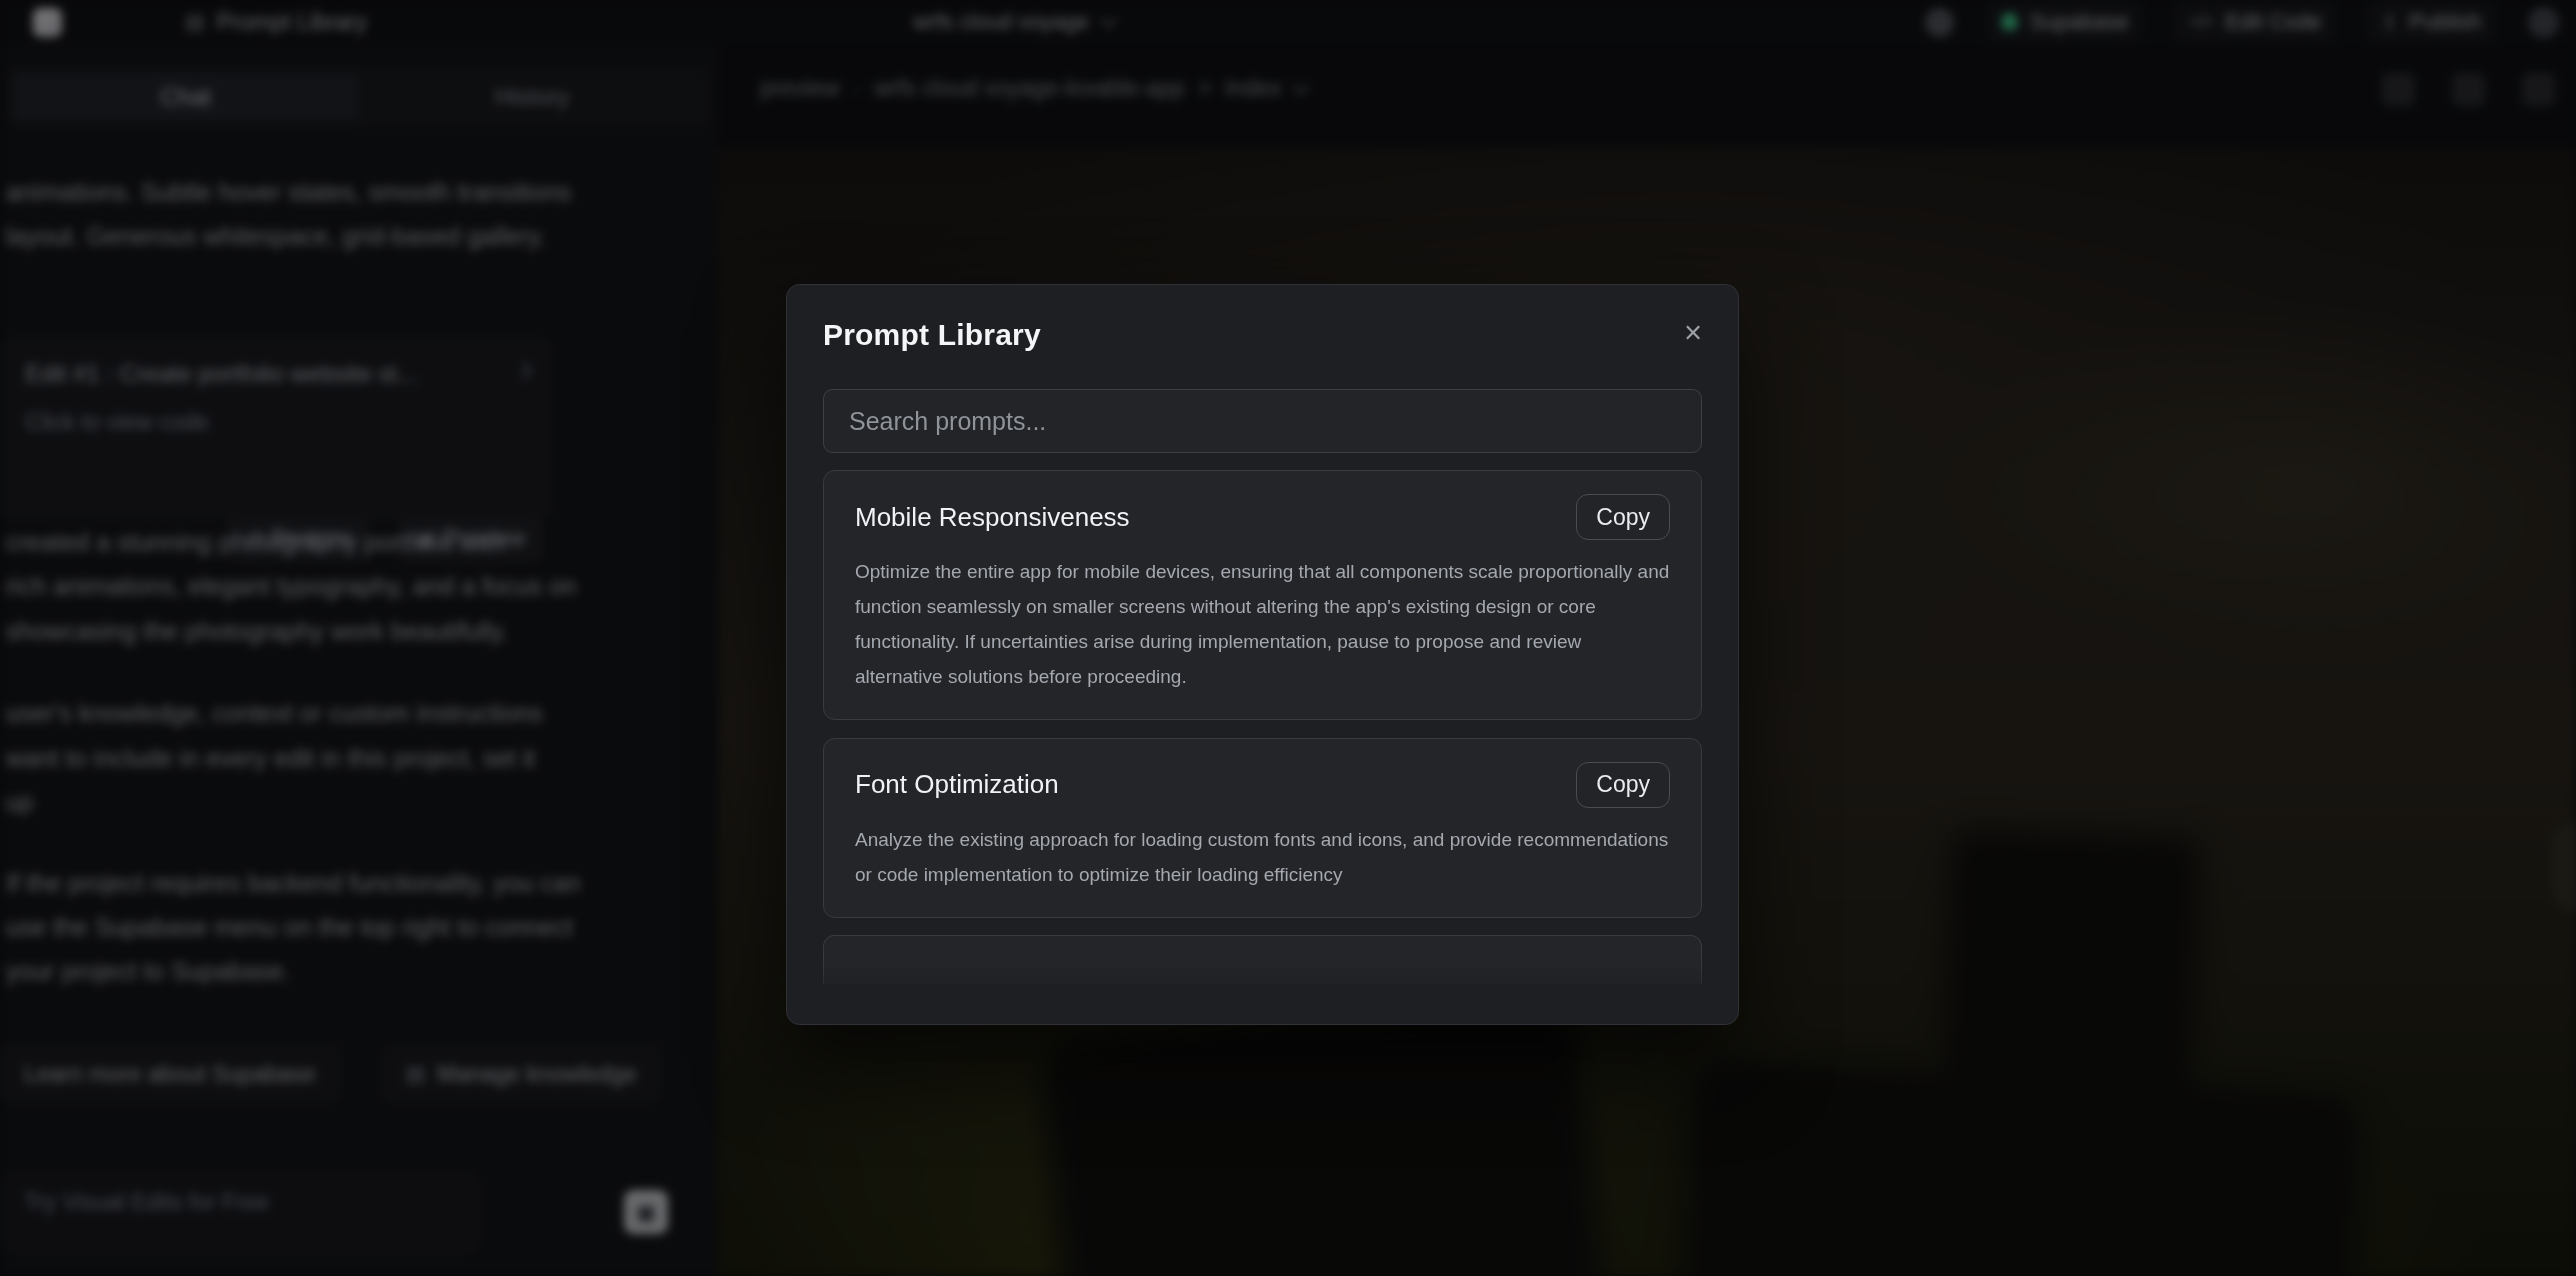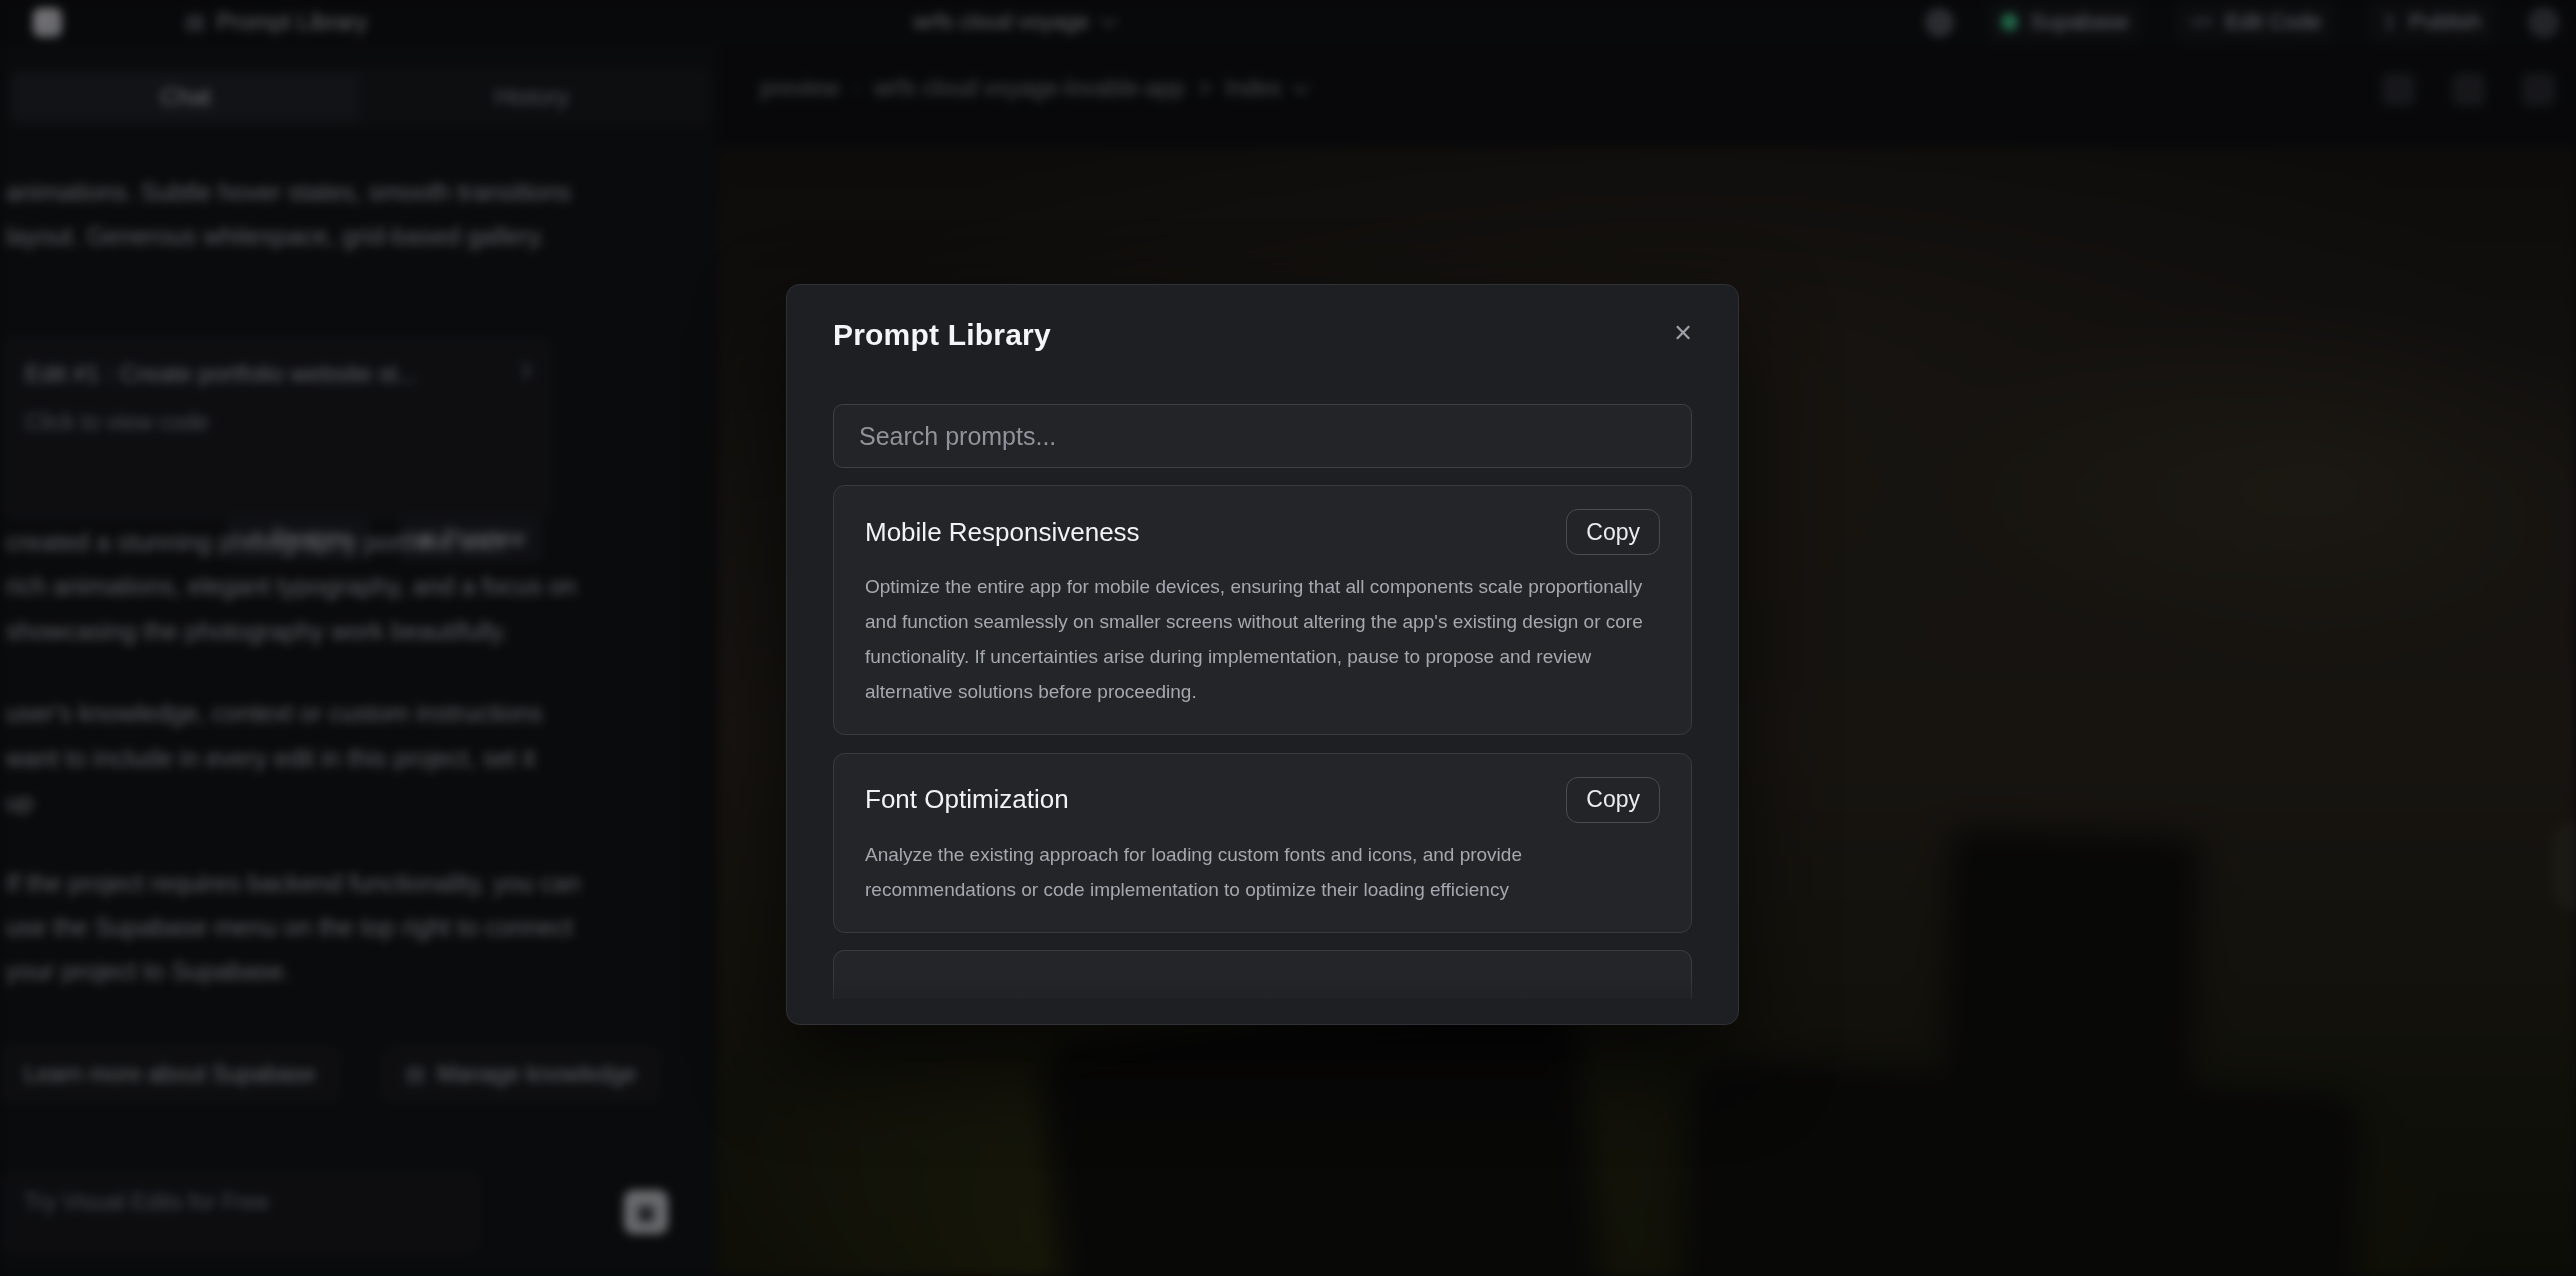--- a/index.html
+++ b/index.html
@@ -89,25 +89,25 @@
   .rock2 { left: 52%; bottom: -87px; width: 674px; height: 289px; transform: rotate(3deg); }
   .rock3 { left: 66%; bottom: 39px; width: 250px; height: 404px; transform: rotate(2deg); border-radius: 23px; }
   .panel-handle { position: absolute; right: -25px; top: 674px; width: 50px; height: 89px; border-radius: 25px;
                   background: rgba(255,255,255,0.06); }
 
   
   .overlay { position: absolute; inset: 0; background: rgba(6,6,8,0.52); z-index: 5; }
 
   .modal { position: absolute; left: 786px; top: 284px; width: 953px; height: 741px; z-index: 10;
            background: #1e1f23; border: 1px solid #313237; border-radius: 13.5px;
-           box-shadow: 0 39px 87px rgba(0,0,0,0.65); padding: 33px 46px 0; overflow: hidden; }
+           box-shadow: 0 39px 87px rgba(0,0,0,0.65); padding: 33px 36px 0; overflow: hidden; }
   .modal-header { display: flex; align-items: flex-start; justify-content: space-between; height: 46px; }
   .modal-title { font-size: 30px; font-weight: 700; color: #f4f5f7; letter-spacing: 0.2px; }
   .modal-close { font-size: 31px; color: #9ea1a7; line-height: 29px; cursor: default; }
-  .search { margin-top: 40px; width: 100%; height: 64px; background: #232428; border: 1.4px solid #3e4046;
+  .search { margin-top: 25px; width: 100%; height: 64px; background: #232428; border: 1.4px solid #3e4046;
             border-radius: 9.6px; padding: 0 25px; font-size: 25px; color: #e7e8ea; outline: none;
             font-family: "Liberation Sans", sans-serif; }
   .search::placeholder { color: #8f939a; }
 
   .cards { position: relative; margin-top: 17px; height: 545px; }
   .pcard { background: #242529; border: 1px solid #3a3b41; border-radius: 11.6px; padding: 23px 31px 25px; }
   .pcard + .pcard { margin-top: 17.3px; }
   .pcard-head { display: flex; align-items: center; justify-content: space-between; }
   .pcard-title { font-size: 26px; font-weight: 500; color: #f1f2f4; }
   .copy-btn { min-width: 89px; height: 46px; display: flex; align-items: center; justify-content: center;

